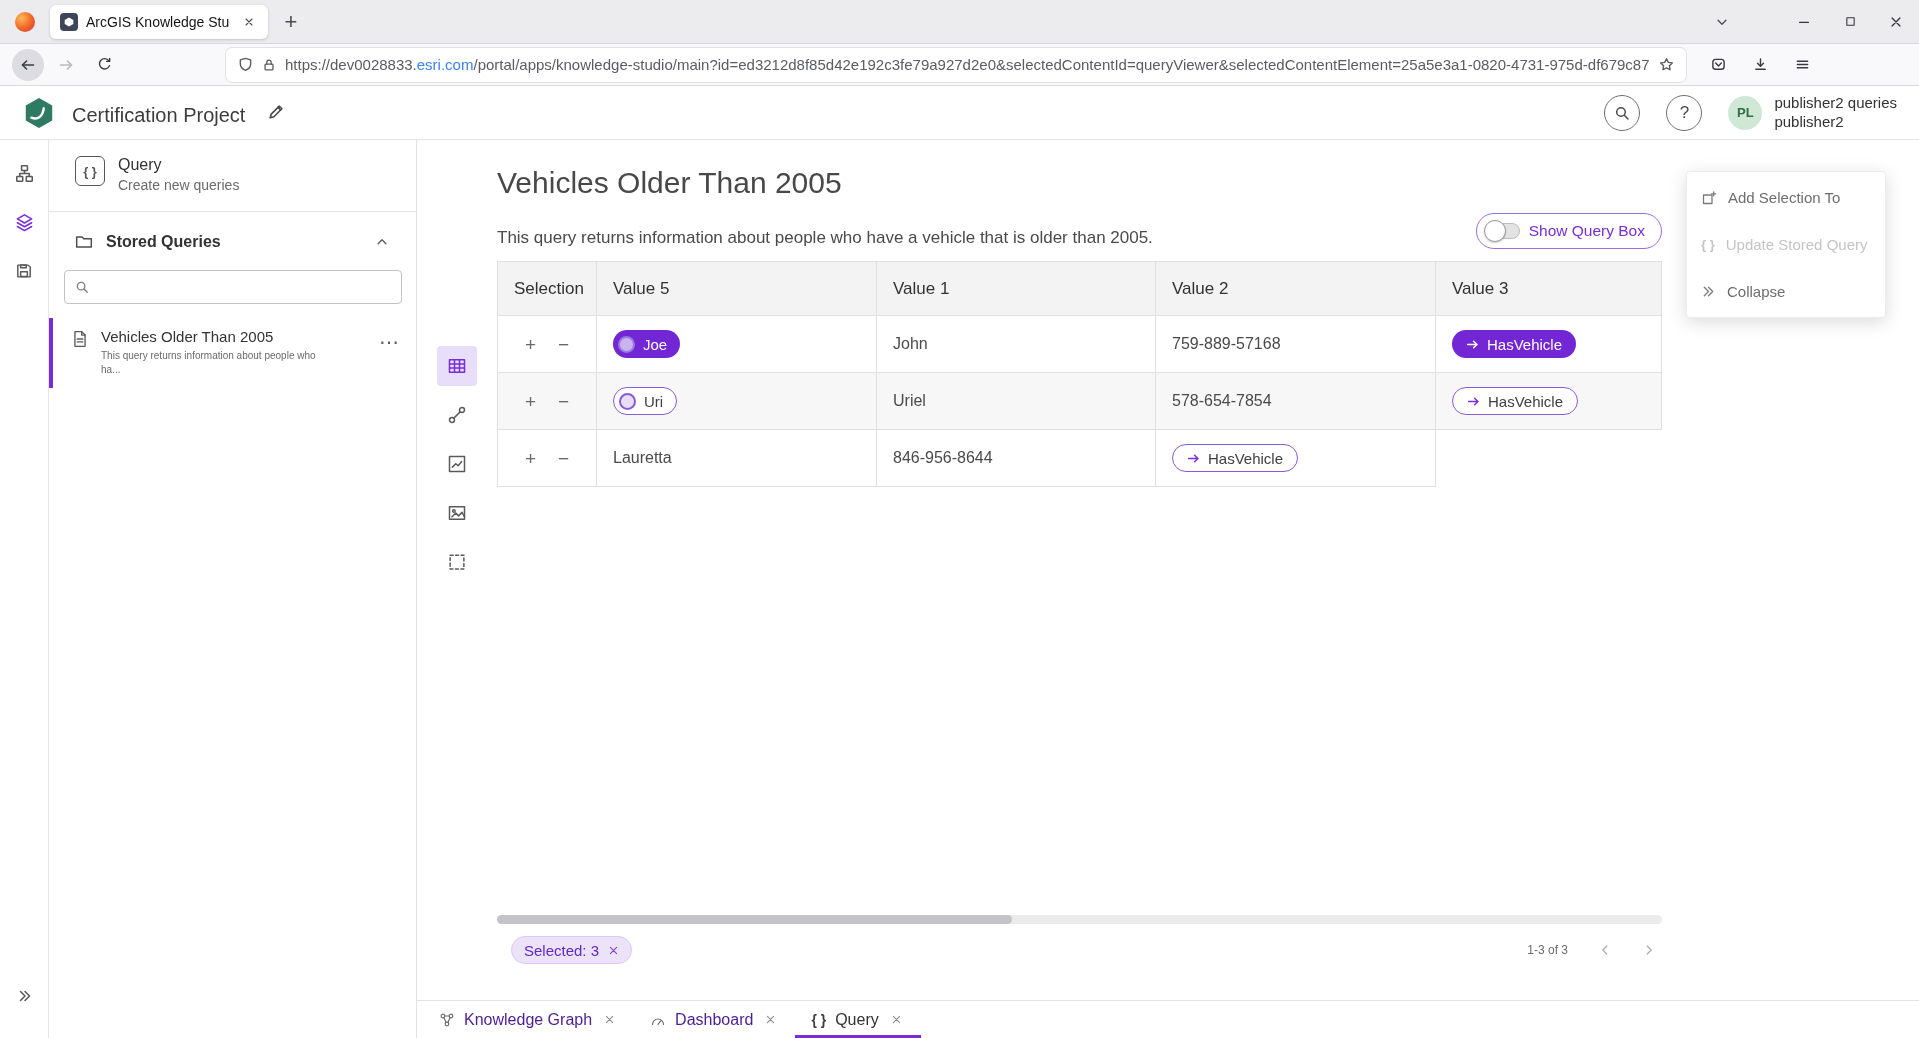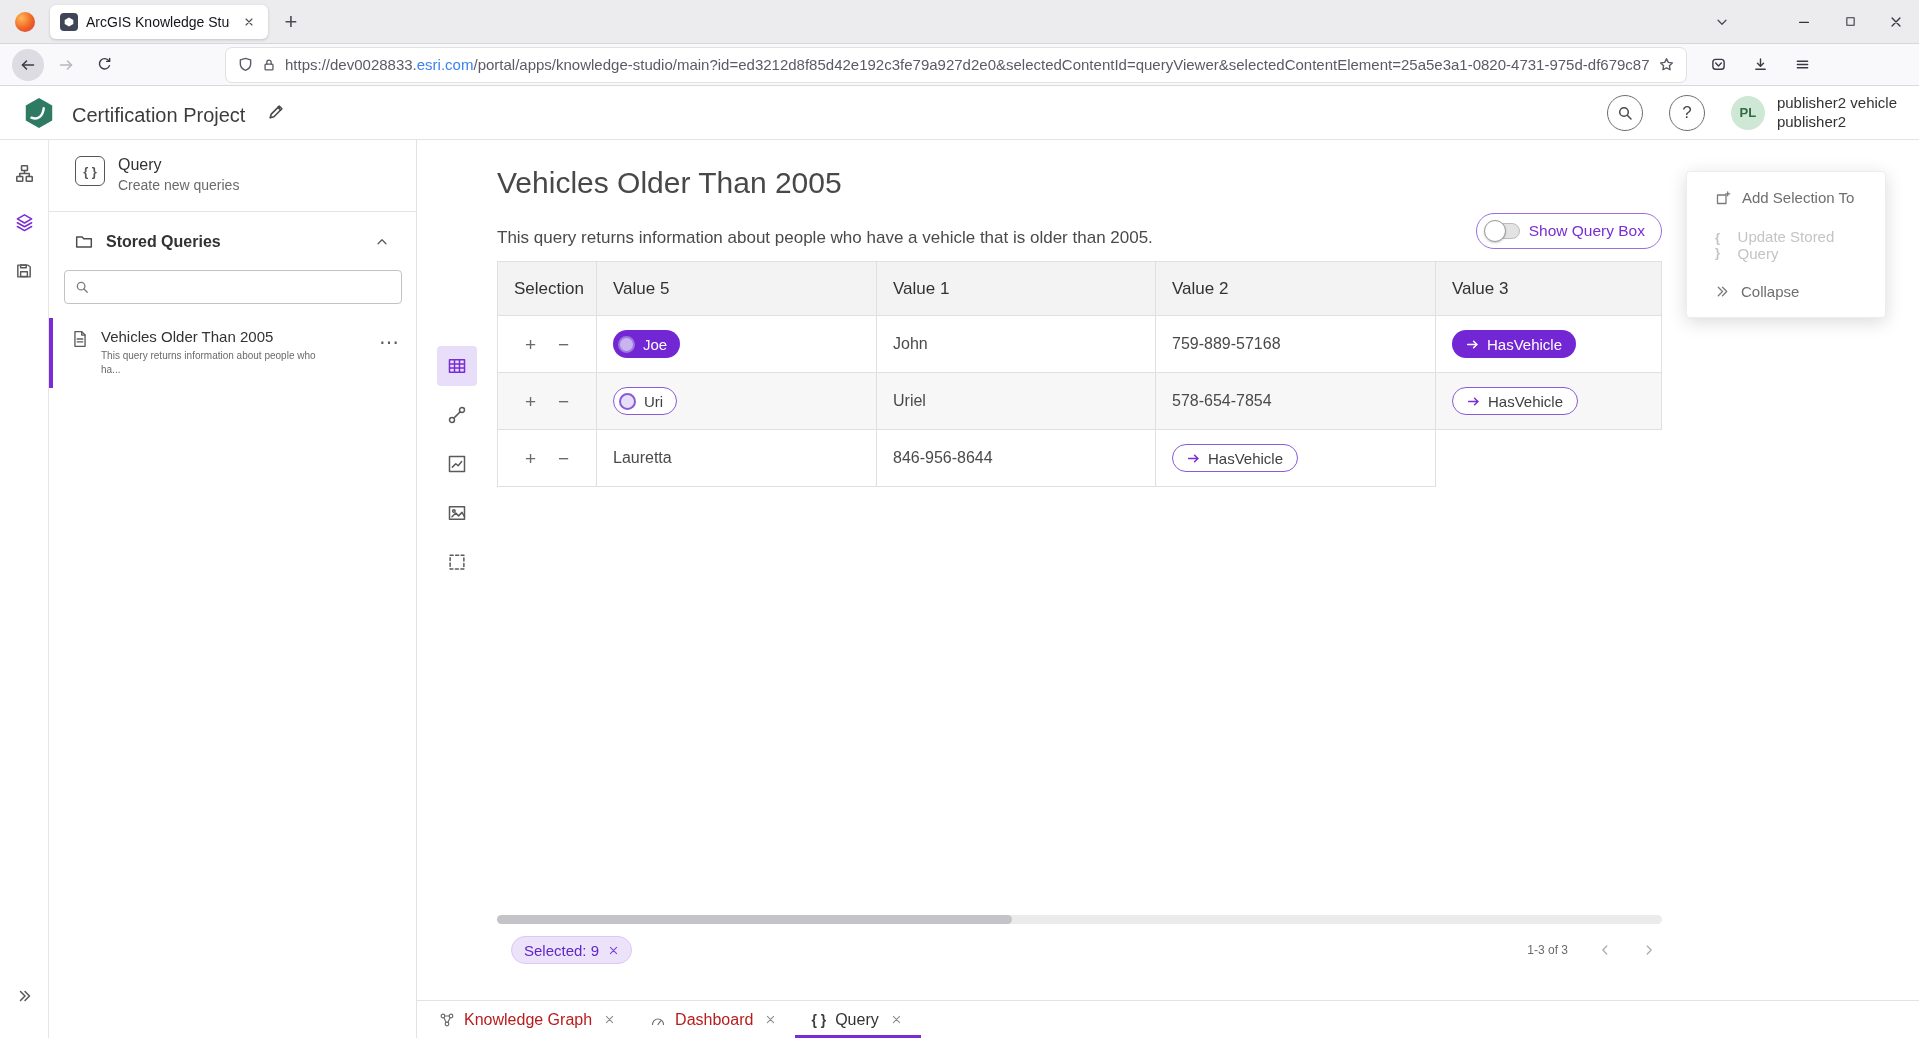--- a/index.html
+++ b/index.html
@@ -153,30 +153,30 @@
   .sel-chip { display:inline-flex; align-items:center; gap:9px; height:28px; border-radius:14px;
     background:var(--accent-light); border:1px solid #dcc9f6; color:#5f27c4; font-size:15px;
     padding:0 12px; margin-left:14px; }
   .chip-close { display:flex; color:#7a3fd4; }
   .pager { margin-left:auto; display:flex; align-items:center; gap:30px; padding-right:6px; }
   .range { font-size:12px; color:var(--text2); }
   .pg-btn { color:#adadad; display:flex; }
 
   .ctx-menu { position:absolute; left:1269px; top:31px; width:200px; background:#fff;
     border:1px solid #ededed; border-radius:4px; box-shadow:0 4px 18px rgba(0,0,0,.15); padding:2px 0; }
-  .ctx-item { height:47px; display:flex; align-items:center; gap:11px; padding:0 28px;
+  .ctx-item { height:47px; display:flex; align-items:center; gap:11px; padding:0 14px;
     font-size:15px; color:#6e6e6e; }
   .ctx-item .ci-ic { display:flex; color:#7a7a7a; font-size:13px; font-weight:700; }
   .ctx-item.disabled { color:#c4c4c4; }
   .ctx-item.disabled .ci-ic { color:#c4c4c4; }
 
   .bottom-tabs { position:absolute; left:0; right:0; bottom:0; height:38px;
     border-top:1px solid #e3e3e3; display:flex; align-items:stretch; padding-left:6px; background:#fff; }
   .btab { display:flex; align-items:center; gap:9px; padding:0 16px; font-size:16px;
-    color:#b91c1c; position:relative; }
+    color:#4c1d95; position:relative; }
   .btab .t-ic { display:flex; color:#6e6e6e; font-size:14px; font-weight:700; }
   .btab.active { color:var(--text); }
   .btab.active .t-ic { color:#3c3c3c; }
   .btab.active::after { content:""; position:absolute; left:0; right:0; bottom:0; height:3px;
     background:var(--accent); }
   .btab-close { display:flex; color:#8a8a8a; padding:3px; }
 </style>
 </head>
 <body>
 
@@ -299,21 +299,21 @@
             <path d="M10.3 10.3 14 14"></path>
           </svg>
       </div>
       <div class="round-btn">
         <span>?</span>
       </div>
       <div class="avatar">
         <span>PL</span>
       </div>
       <div class="user-block">
-        <div>publisher2 vehicle</div>
+        <div>publisher2 queries</div>
         <div>publisher2</div>
       </div>
     </div>
   </div>
 
   <div class="app-body">
 
     <div class="rail">
       <div class="rail-btn">
         <svg class="ic" width="19" height="19" viewBox="0 0 16 16" style="stroke-width:1.3">
@@ -512,21 +512,21 @@
           </div>
         </div>
       </div>
 
       <div class="h-scrollbar">
         <div class="h-thumb"></div>
       </div>
 
       <div class="table-footer">
         <span class="sel-chip">
-          <span>Selected: 9</span>
+          <span>Selected: 3</span>
           <span class="chip-close">
             <svg class="ic" width="11" height="11" viewBox="0 0 16 16">
                 <path d="M3.5 3.5l9 9M12.5 3.5l-9 9"></path>
               </svg>
           </span>
         </span>
         <div class="pager">
           <span class="range">1-3 of 3</span>
           <span class="pg-btn">
             <svg class="ic" width="14" height="14" viewBox="0 0 16 16">

